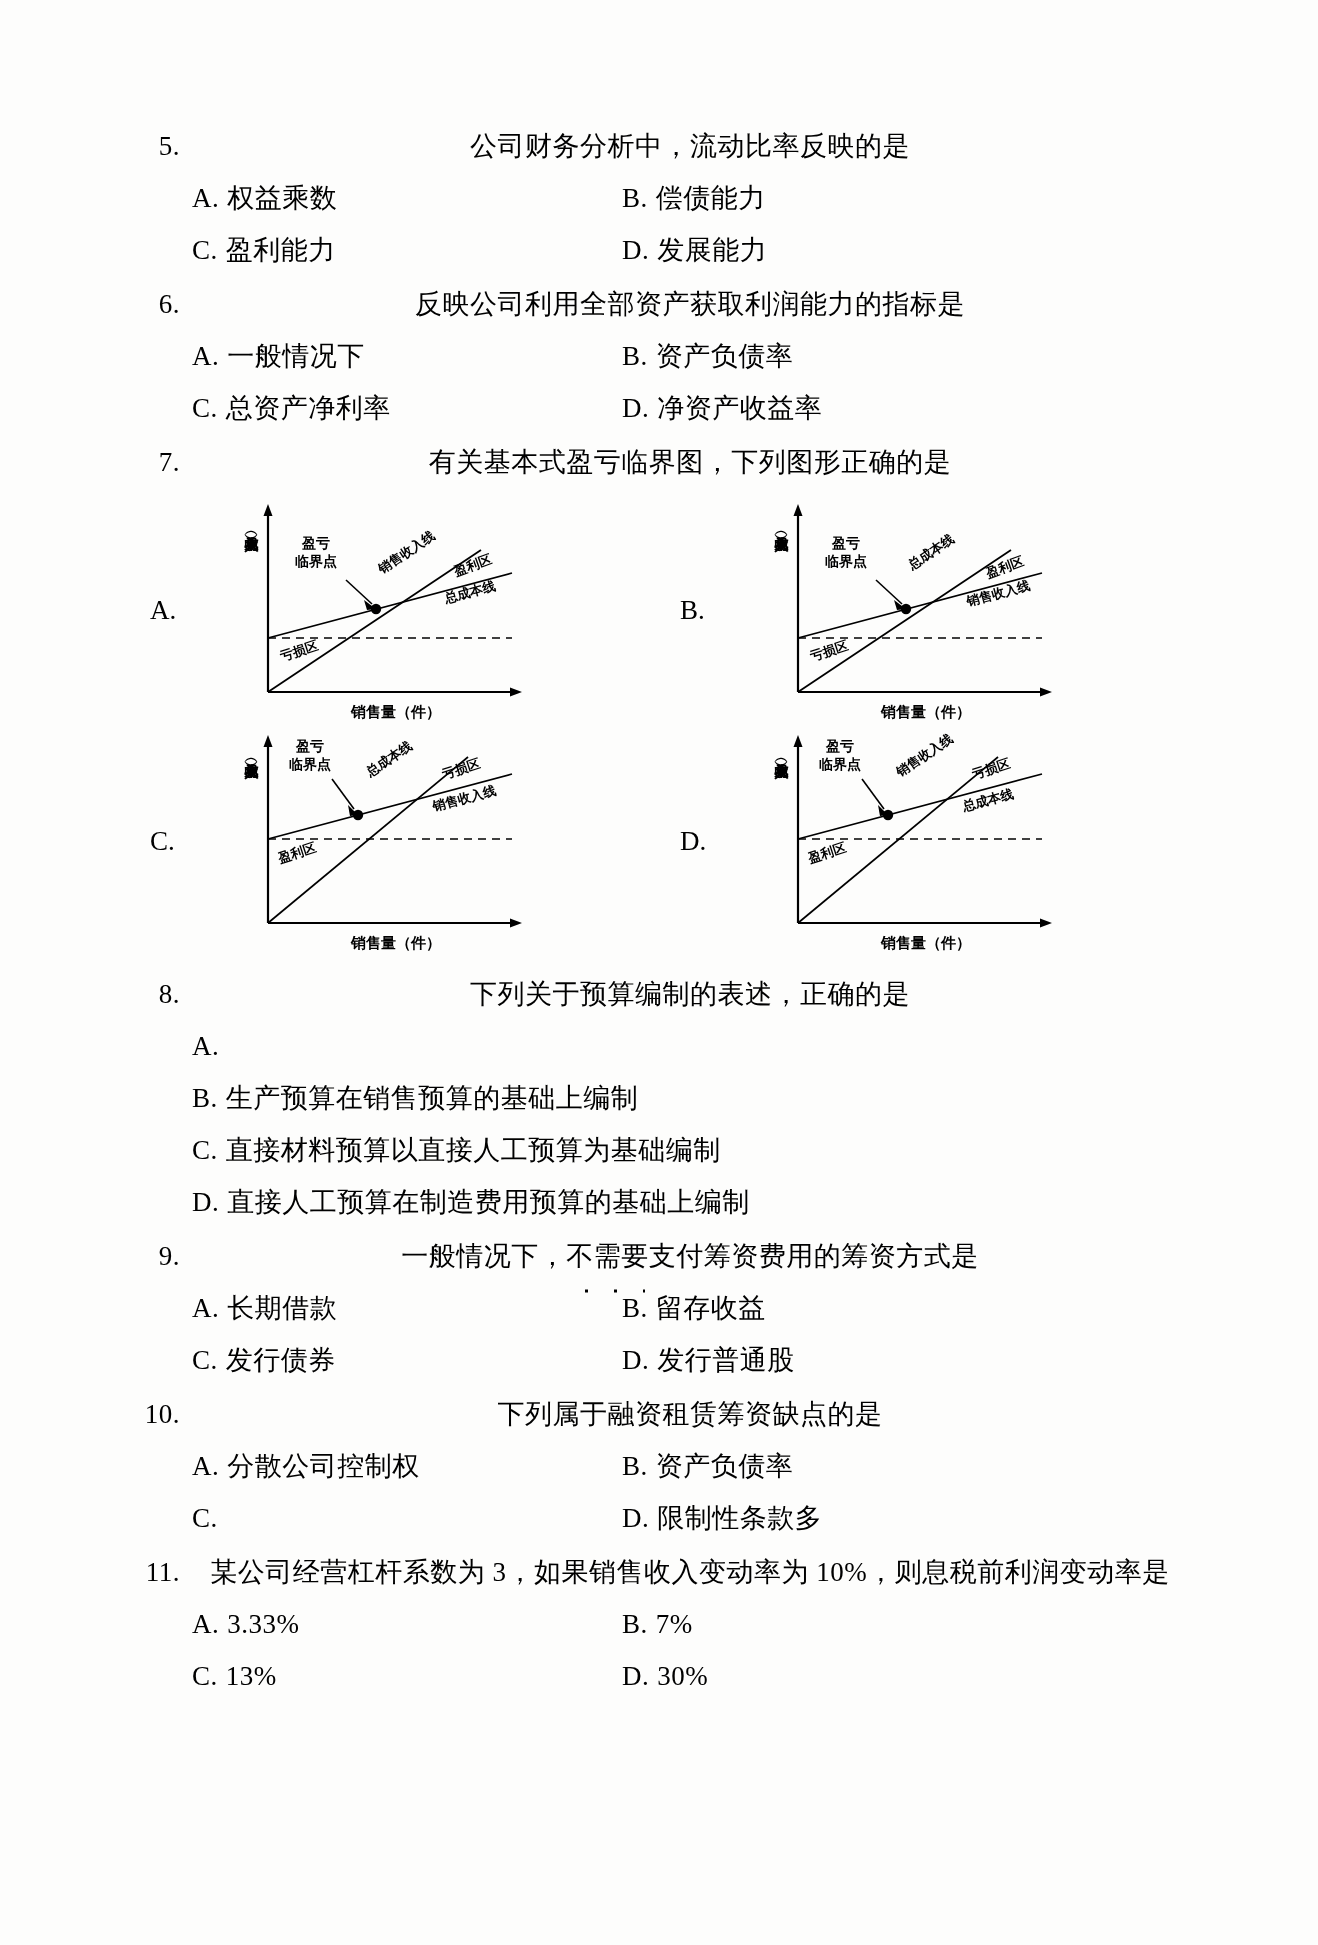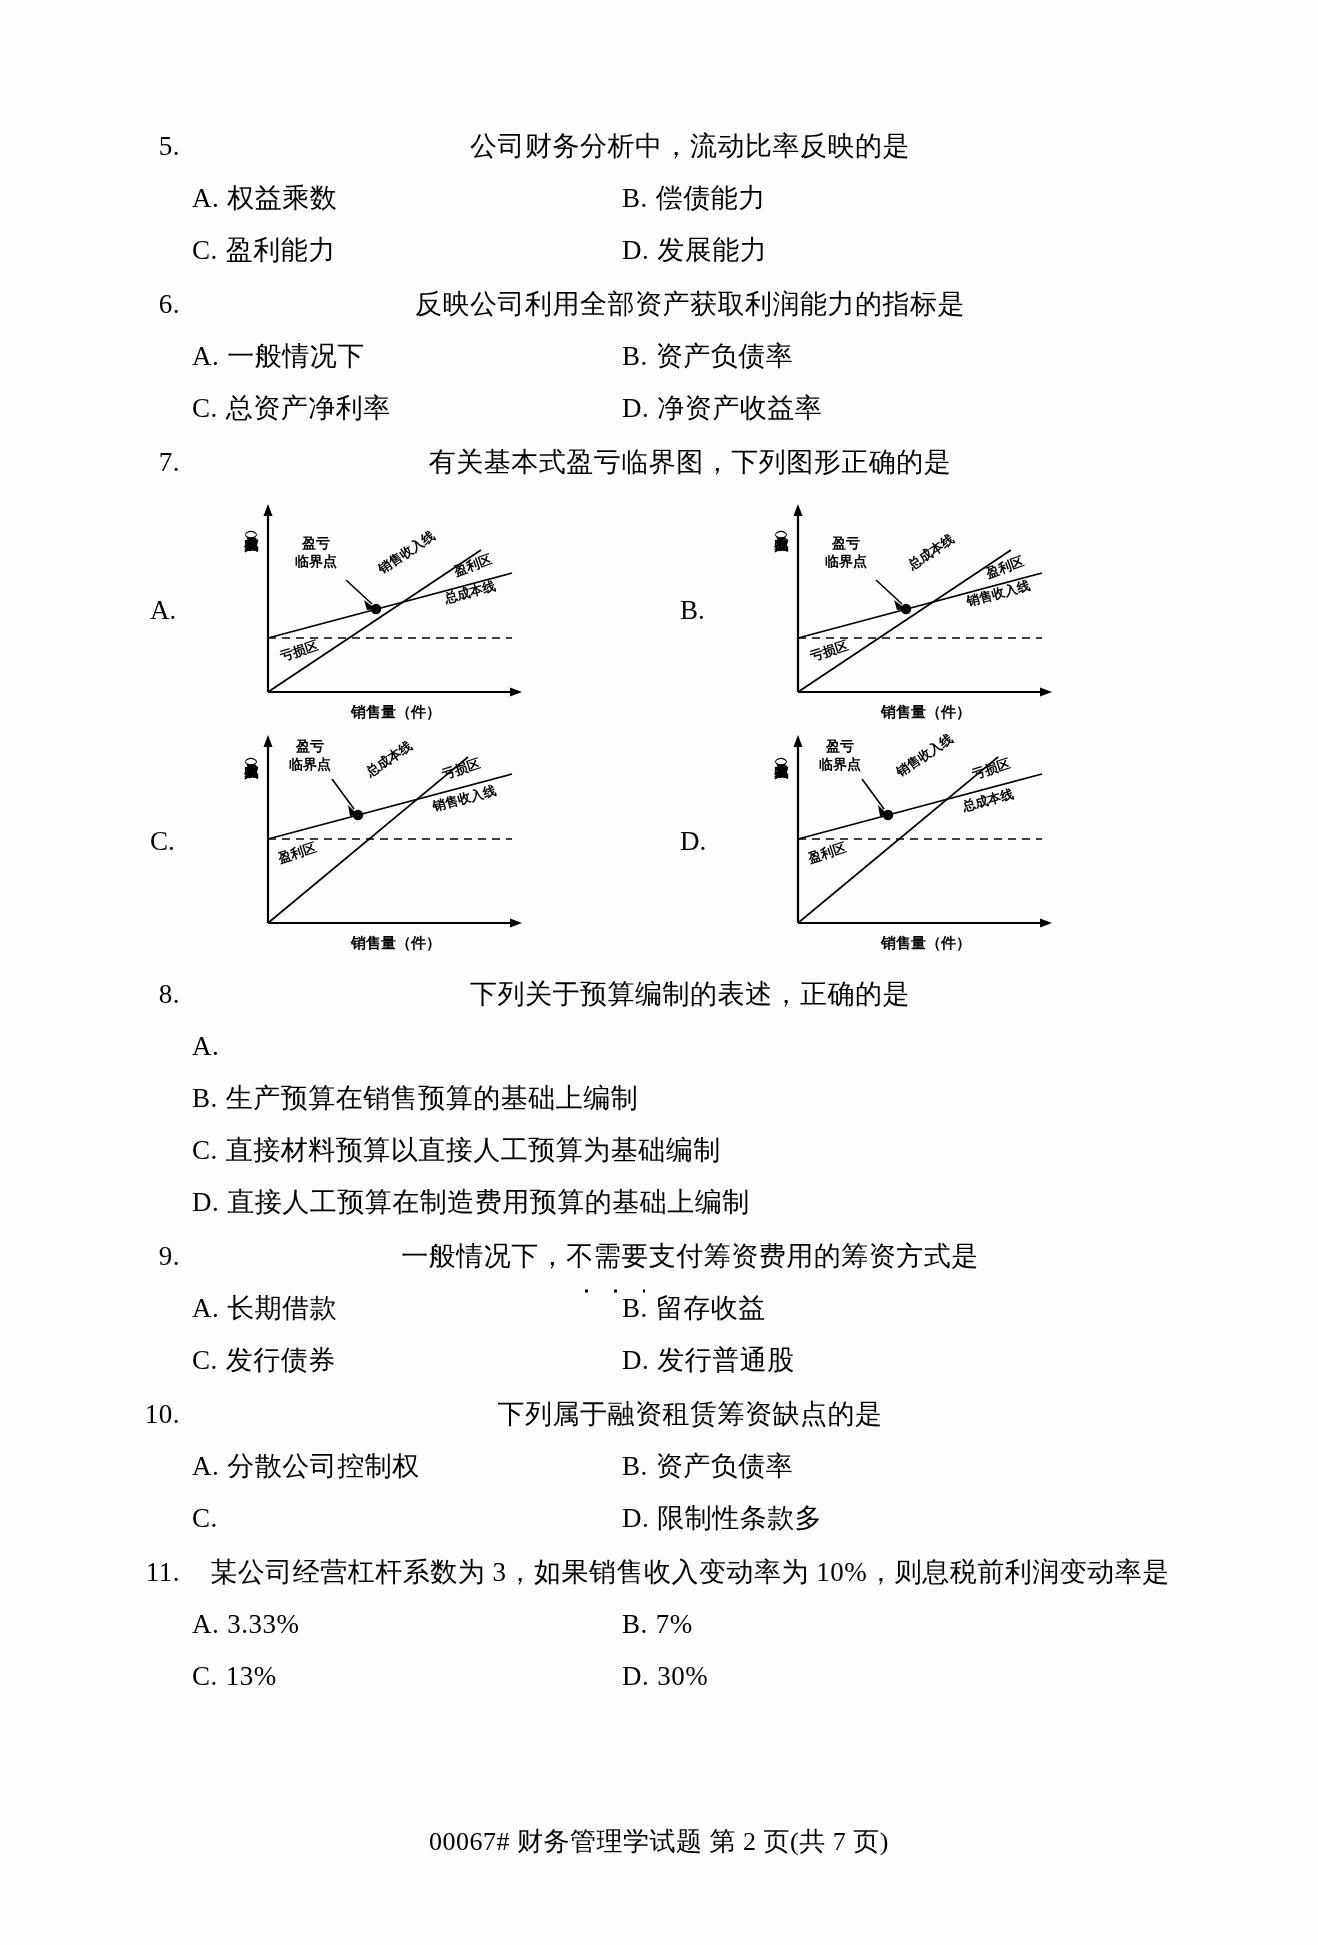--- a/index.html
+++ b/index.html
@@ -432,14 +432,13 @@
         </span>
         <span class="opt opt-d">
           <span class="opt-key">D.</span>
           <span class="opt-val">30%</span>
         </span>
       </div>
     </div>
 
   </div>
 
-  <div class="footer">00067# 财务管理学试题 第 2 页(共 7 页)</div>
 </div>
 
 </body></html>

